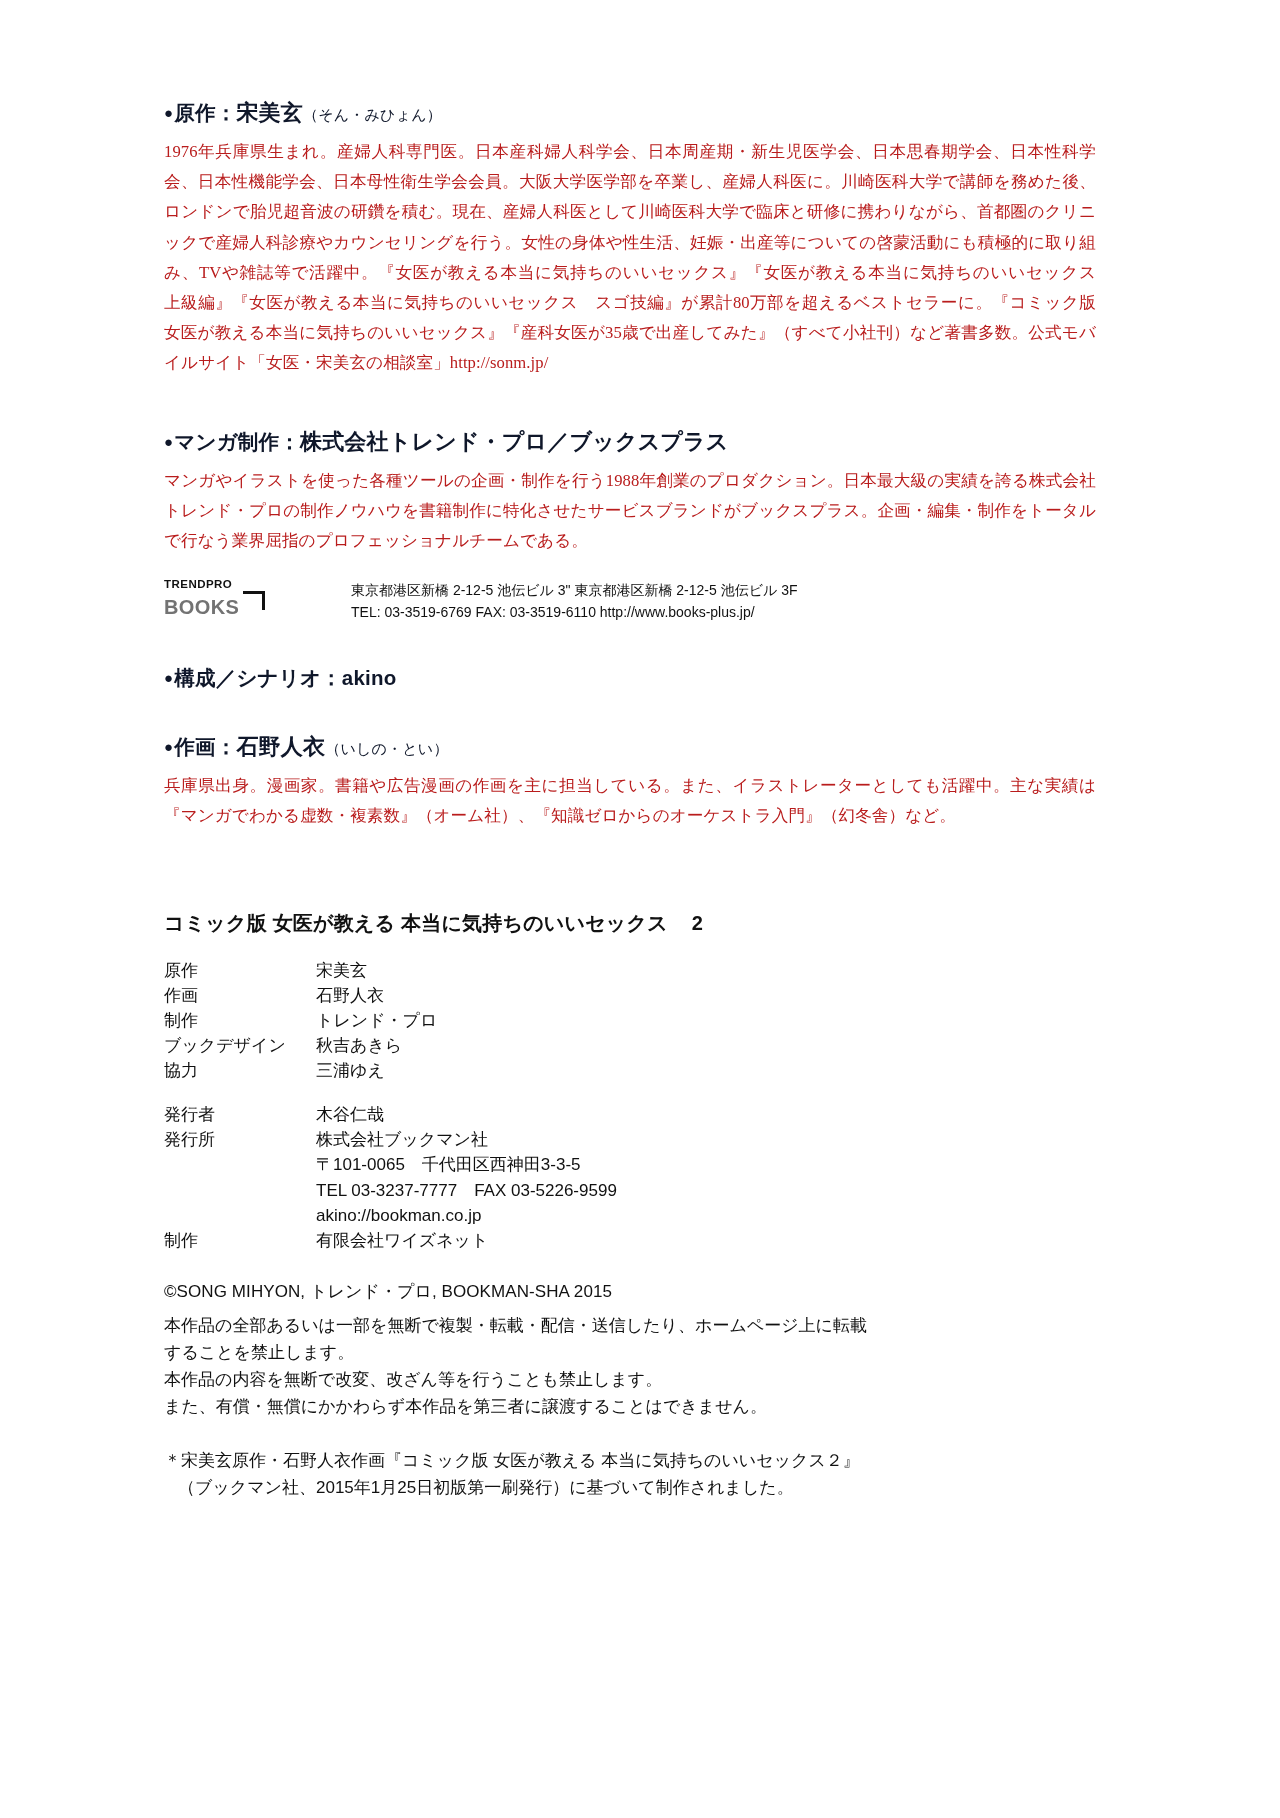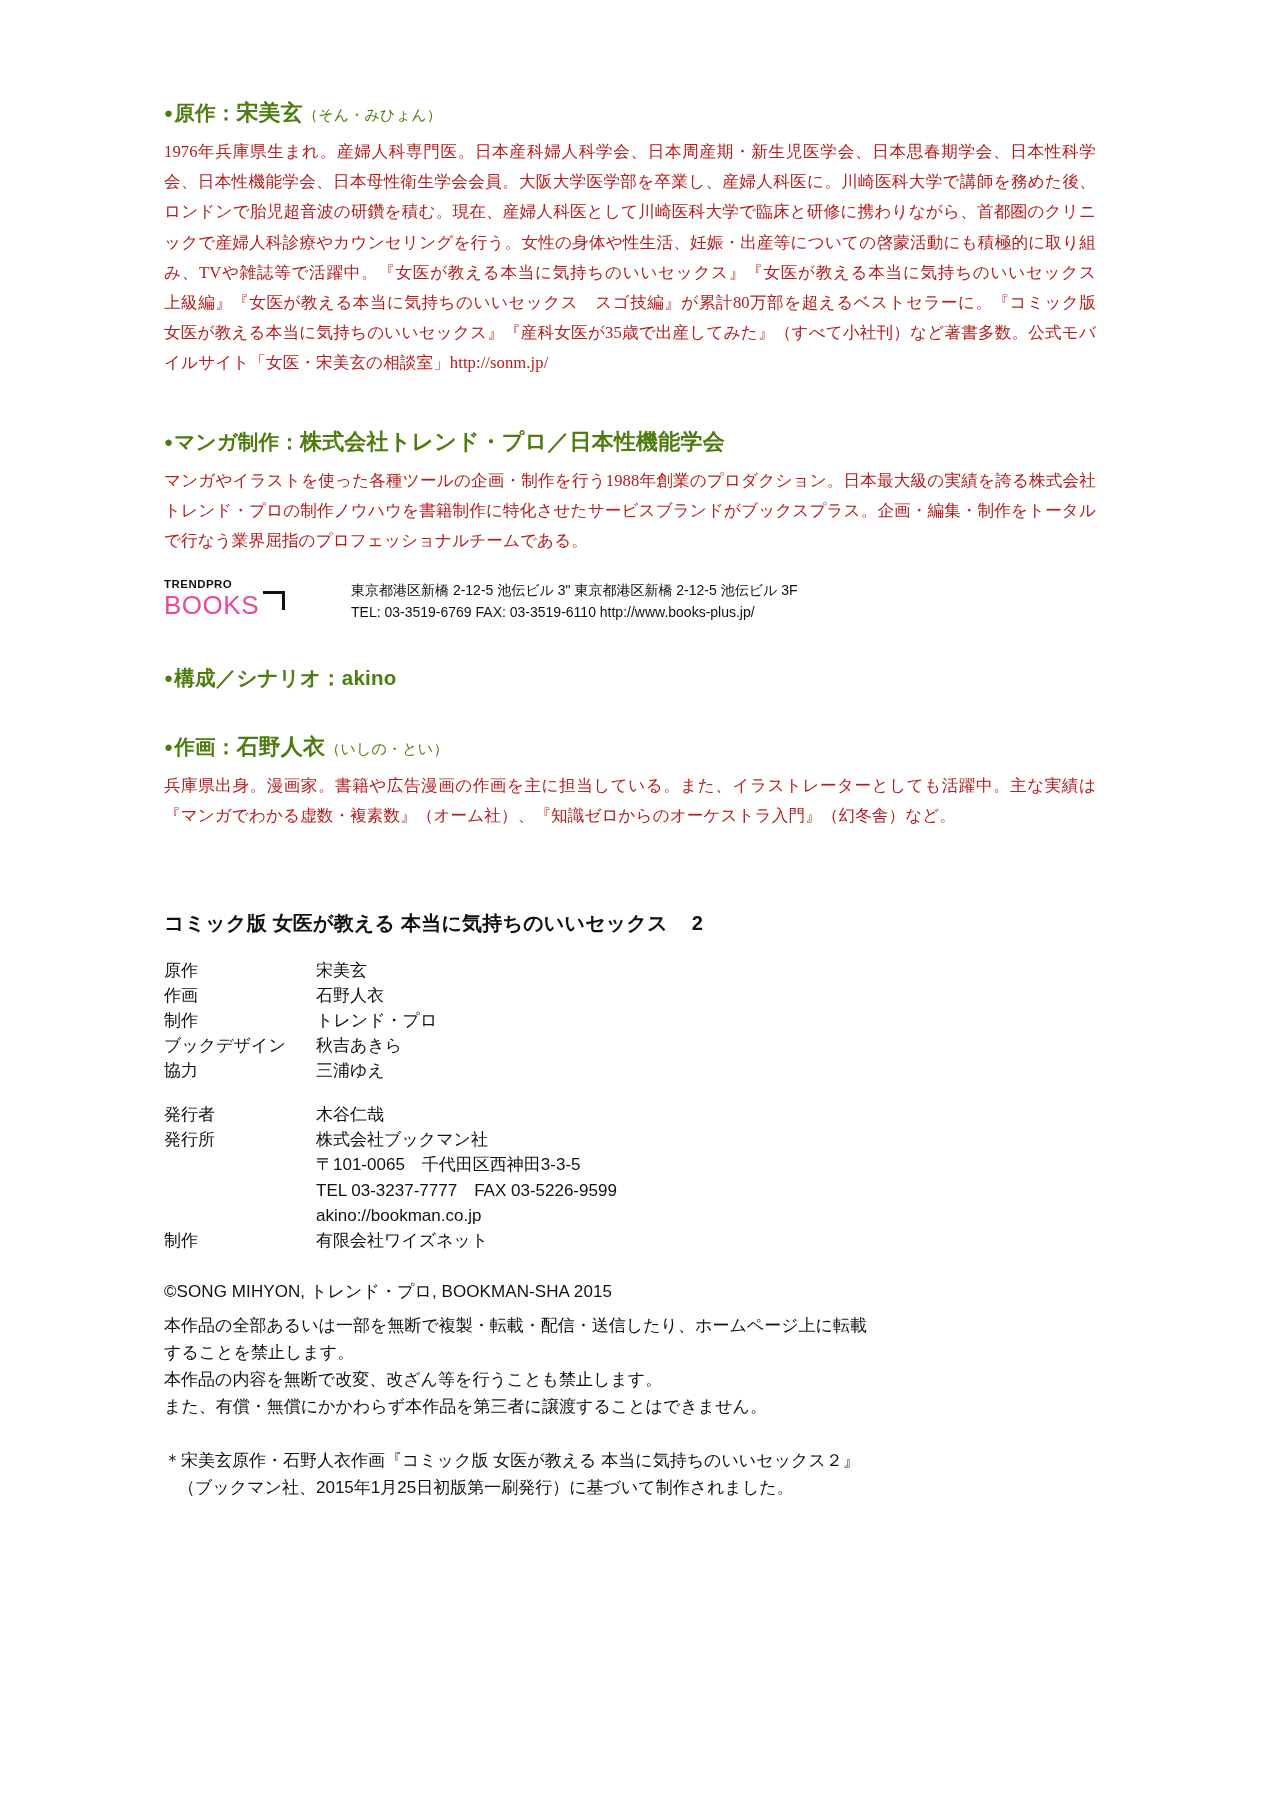--- a/index.html
+++ b/index.html
@@ -30,21 +30,21 @@
     width: 932px;
   }
 
   
   .section-head {
     font-size: 20.5px;
     font-weight: 700;
     letter-spacing: 0.01em;
     line-height: 1.5;
     margin: 0 0 8px 0;
-    color: #4d7c0f;
+    color: #0f172a;
   }
   .section-head .bullet {
     font-size: 15px;
     vertical-align: 2px;
     margin-right: 1px;
   }
   .section-head .kana {
     font-size: 15px;
     font-weight: 400;
   }
@@ -79,25 +79,25 @@
     padding-top: 2px;
   }
   .logo .trendpro {
     font-size: 11.5px;
     font-weight: 700;
     letter-spacing: 0.04em;
     line-height: 1.1;
     color: #111;
   }
   .logo .books {
-    font-size: 26px;
-    font-weight: 400;
+    font-size: 20px;
+    font-weight: 700;
     letter-spacing: 0.02em;
     line-height: 1;
-    color: #ec4899;
+    color: #737373;
     position: relative;
     display: inline-block;
   }
   .logo .mark {
     display: inline-block;
     width: 22px;
     height: 20px;
     margin-left: 4px;
     position: relative;
     vertical-align: 3px;
@@ -177,21 +177,21 @@
 
 <div class="page">
   <div class="content">
 
     <div class="block-author">
       <h2 class="section-head"><span class="bullet">●</span><span>原作：</span><span class="big">宋美玄</span><span class="kana">（そん・みひょん）</span></h2>
       <p class="body-text">1976年兵庫県生まれ。産婦人科専門医。日本産科婦人科学会、日本周産期・新生児医学会、日本思春期学会、日本性科学会、日本性機能学会、日本母性衛生学会会員。大阪大学医学部を卒業し、産婦人科医に。川崎医科大学で講師を務めた後、ロンドンで胎児超音波の研鑽を積む。現在、産婦人科医として川崎医科大学で臨床と研修に携わりながら、首都圏のクリニックで産婦人科診療やカウンセリングを行う。女性の身体や性生活、妊娠・出産等についての啓蒙活動にも積極的に取り組み、TVや雑誌等で活躍中。『女医が教える本当に気持ちのいいセックス』『女医が教える本当に気持ちのいいセックス　上級編』『女医が教える本当に気持ちのいいセックス　スゴ技編』が累計80万部を超えるベストセラーに。『コミック版 女医が教える本当に気持ちのいいセックス』『産科女医が35歳で出産してみた』（すべて小社刊）など著書多数。公式モバイルサイト「女医・宋美玄の相談室」http://sonm.jp/</p>
     </div>
 
     <div class="block-manga">
-      <h2 class="section-head"><span class="bullet">●</span><span>マンガ制作：</span><span class="big">株式会社トレンド・プロ／日本性機能学会</span></h2>
+      <h2 class="section-head"><span class="bullet">●</span><span>マンガ制作：</span><span class="big">株式会社トレンド・プロ／ブックスプラス</span></h2>
       <p class="body-text">マンガやイラストを使った各種ツールの企画・制作を行う1988年創業のプロダクション。日本最大級の実績を誇る株式会社トレンド・プロの制作ノウハウを書籍制作に特化させたサービスブランドがブックスプラス。企画・編集・制作をトータルで行なう業界屈指のプロフェッショナルチームである。</p>
 
       <div class="logo-row">
         <div class="logo">
           <div class="trendpro">TRENDPRO</div>
           <div><span class="books">BOOKS</span><span class="mark"></span></div>
         </div>
         <div class="logo-addr">
           <div>東京都港区新橋 2-12-5 池伝ビル 3" 東京都港区新橋 2-12-5 池伝ビル 3F</div>
           <div>TEL: 03-3519-6769 FAX: 03-3519-6110  http://www.books-plus.jp/</div>

